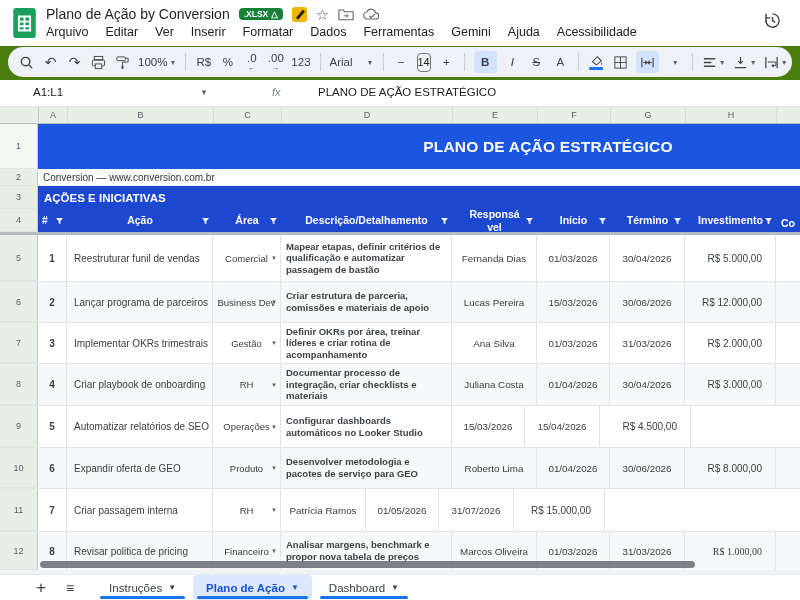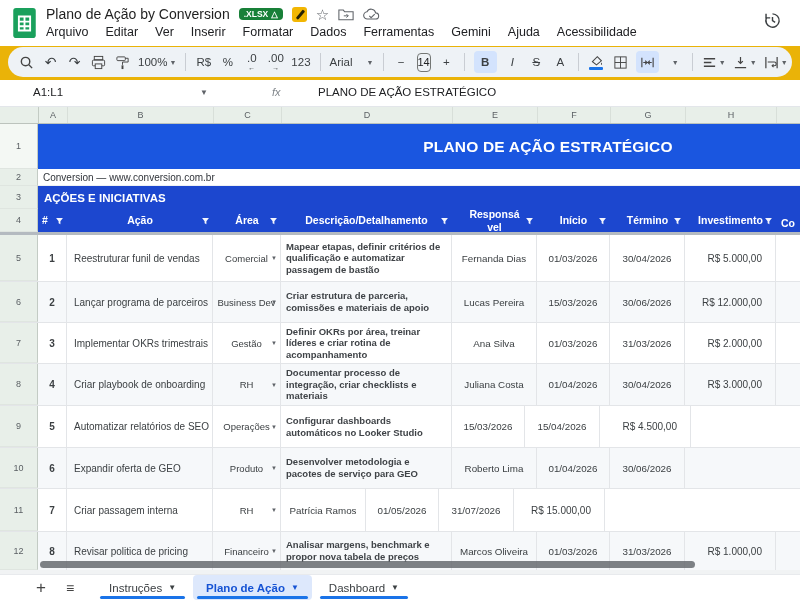--- a/index.html
+++ b/index.html
@@ -1,16 +1,16 @@
 <!DOCTYPE html>
 <html style="--banner-blue: #1a56e0; --deep-blue: #1c47cf; --accent-blue: #1a73e8; --logo-green: #1aa05c; --badge-green: #188038; --header-strip: #e8efe9; --alt-row: #f6f8fa;"><head>
 <meta charset="utf-8">
 <style>
   html,body{margin:0;padding:0;background:#fff;}
-  .app{position:relative;width:800px;height:600px;overflow:hidden;background:#eab308;
+  .app{position:relative;width:800px;height:600px;overflow:hidden;background:#4d7c0f;
        font-family:"Liberation Sans",sans-serif;-webkit-font-smoothing:antialiased;}
   
   .topbar{position:absolute;top:0;left:0;width:800px;height:46px;background:#fff;}
   .logo{position:absolute;left:13px;top:8px;}
   .title-row{position:absolute;left:46px;top:5px;display:flex;align-items:center;gap:9px;height:18px;}
   .doc-title{font-size:14px;color:#1f1f1f;}
   .xlsx-badge{background:var(--badge-green,#188038);color:#fff;font-size:8.5px;font-weight:700;
       padding:2px 5px;border-radius:4px;display:flex;gap:3px;align-items:center;line-height:1;}
   .yellow-badge{width:15px;height:15px;background:#f2b602;border-radius:3px;position:relative;display:inline-block;}
   .yellow-badge i{position:absolute;left:7px;top:2px;width:2.5px;height:11px;background:#262103;
@@ -511,20 +511,23 @@
           </div>
           <div class="cell c-mid" style="width: 85px;">
             <span>Roberto Lima</span>
           </div>
           <div class="cell c-mid" style="width: 73px;">
             <span>01/04/2026</span>
           </div>
           <div class="cell c-mid" style="width: 75px;">
             <span>30/06/2026</span>
           </div>
+          <div class="cell c-inv" style="width: 91px;">
+            <span>R$ 8.000,00</span>
+          </div>
           <div class="cell c-extra" style="width: 60px;"></div>
         </div>
         <div class="grow" style="height: 43px;">
           <div class="rowhdr">11</div>
           <div class="cell c-num" style="width: 29px;">
             <span>7</span>
           </div>
           <div class="cell c-acao" style="width: 146px;">
             <span>Criar passagem interna</span>
           </div>
@@ -563,21 +566,21 @@
           </div>
           <div class="cell c-mid" style="width: 85px;">
             <span>Marcos Oliveira</span>
           </div>
           <div class="cell c-mid" style="width: 73px;">
             <span>01/03/2026</span>
           </div>
           <div class="cell c-mid" style="width: 75px;">
             <span>31/03/2026</span>
           </div>
-          <div class="cell c-inv" style="width: 91px;">
+          <div class="cell c-inv" style="width: 91px; font-family: Liberation Serif, serif;">
             <span>R$ 1.000,00</span>
           </div>
           <div class="cell c-extra" style="width: 60px;"></div>
         </div>
       </div>
 
     <div class="hscroll"></div>
   </div>
 
   <div class="gap"></div>

